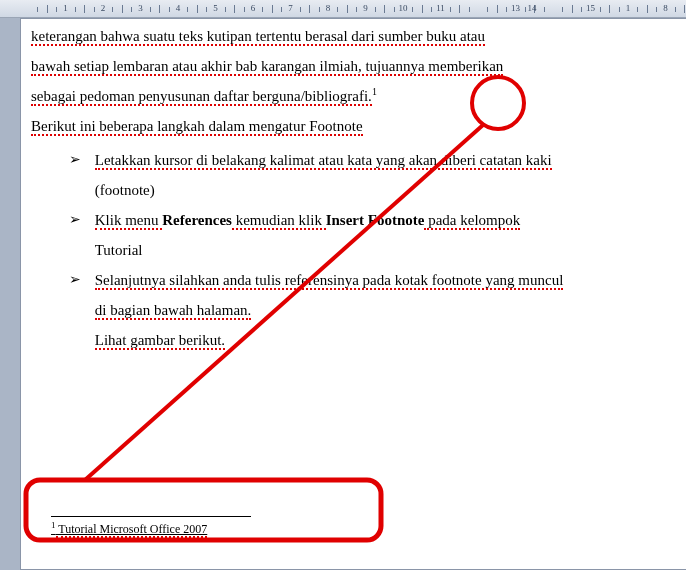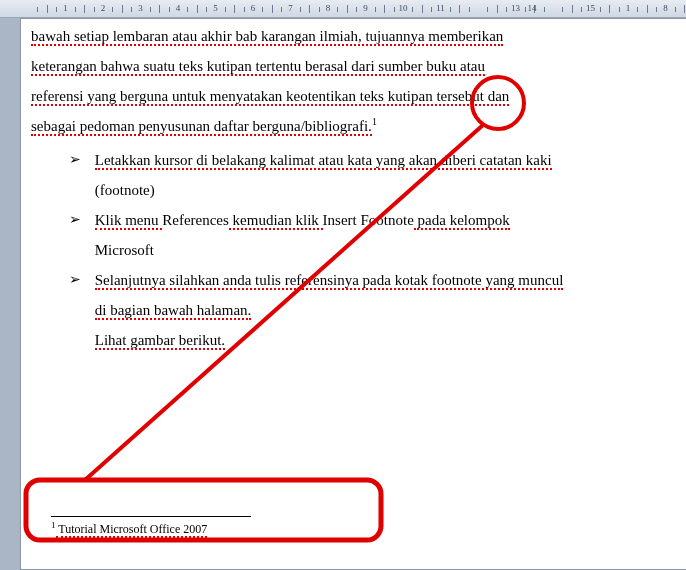--- a/index.html
+++ b/index.html
@@ -75,26 +75,27 @@
       text-align: justify;
     }
     .bullet-marker {
       font-family: Arial, sans-serif;
       margin-right: 14px;
       font-size: 14px;
       color: #000;
       line-height: 2.1;
     }
     .bullet-text { flex: 1; }
-    .bold { font-weight: normal; }
+    .bold { font-weight: bold; }
     .footnote-area {
       position: absolute;
       bottom: 32px;
       left: 30px;
       right: 20px;
+      text-decoration: underline;
     }
     .footnote-separator {
       width: 200px;
       height: 1px;
       background: #000;
       margin-bottom: 3px;
     }
     .footnote-text {
       font-size: 12px;
       color: #000;
@@ -177,42 +178,42 @@
     <span class="ruler-tick" style="left: 637.375px; height: 5px; top: 7px;"></span>
     <span class="ruler-tick" style="left: 646.75px; height: 8px; top: 5px;"></span>
     <span class="ruler-tick" style="left: 656.125px; height: 5px; top: 7px;"></span>
     <span class="ruler-num" style="left: 665.5px;">8</span>
     <span class="ruler-tick" style="left: 674.875px; height: 5px; top: 7px;"></span>
     <span class="ruler-tick" style="left: 684.25px; height: 8px; top: 5px;"></span>
   </div>
 
 <div class="page">
   <div class="text-body">
+    <div><span class="spellcheck">keterangan bahwa suatu teks kutipan tertentu berasal dari sumber buku atau</span></div>
     <div><span class="spellcheck">bawah setiap lembaran atau akhir bab karangan ilmiah, tujuannya memberikan</span></div>
-    <div><span class="spellcheck">keterangan bahwa suatu teks kutipan tertentu berasal dari sumber buku atau</span></div>
-    <div><span class="spellcheck">referensi yang berguna untuk menyatakan keotentikan teks kutipan tersebut dan</span></div>
     <div>
       <span class="spellcheck">sebagai pedoman penyusunan daftar berguna/bibliografi.</span><span class="reference-sup">1</span>
     </div>
+    <div><span class="spellcheck">Berikut ini beberapa langkah dalam mengatur Footnote</span></div>
 
     <div class="bullet-list">
       <div class="bullet-item">
         <span class="bullet-marker">➢</span>
         <div class="bullet-text">
           <div><span class="spellcheck">Letakkan kursor di belakang kalimat atau kata yang akan diberi catatan kaki</span></div>
           <div><span>(footnote)</span></div>
         </div>
       </div>
       <div class="bullet-item">
         <span class="bullet-marker">➢</span>
         <div class="bullet-text">
           <div>
             <span class="spellcheck">Klik menu </span><span class="bold">References</span><span class="spellcheck"> kemudian klik </span><span class="bold">Insert Footnote</span><span class="spellcheck"> pada kelompok</span>
           </div>
-          <div><span>Microsoft</span></div>
+          <div><span>Tutorial</span></div>
         </div>
       </div>
       <div class="bullet-item">
         <span class="bullet-marker">➢</span>
         <div class="bullet-text">
           <div><span class="spellcheck">Selanjutnya silahkan anda tulis referensinya pada kotak footnote yang muncul</span></div>
           <div><span class="spellcheck">di bagian bawah halaman.</span></div>
           <div><span class="spellcheck">Lihat gambar berikut.</span></div>
         </div>
       </div>

